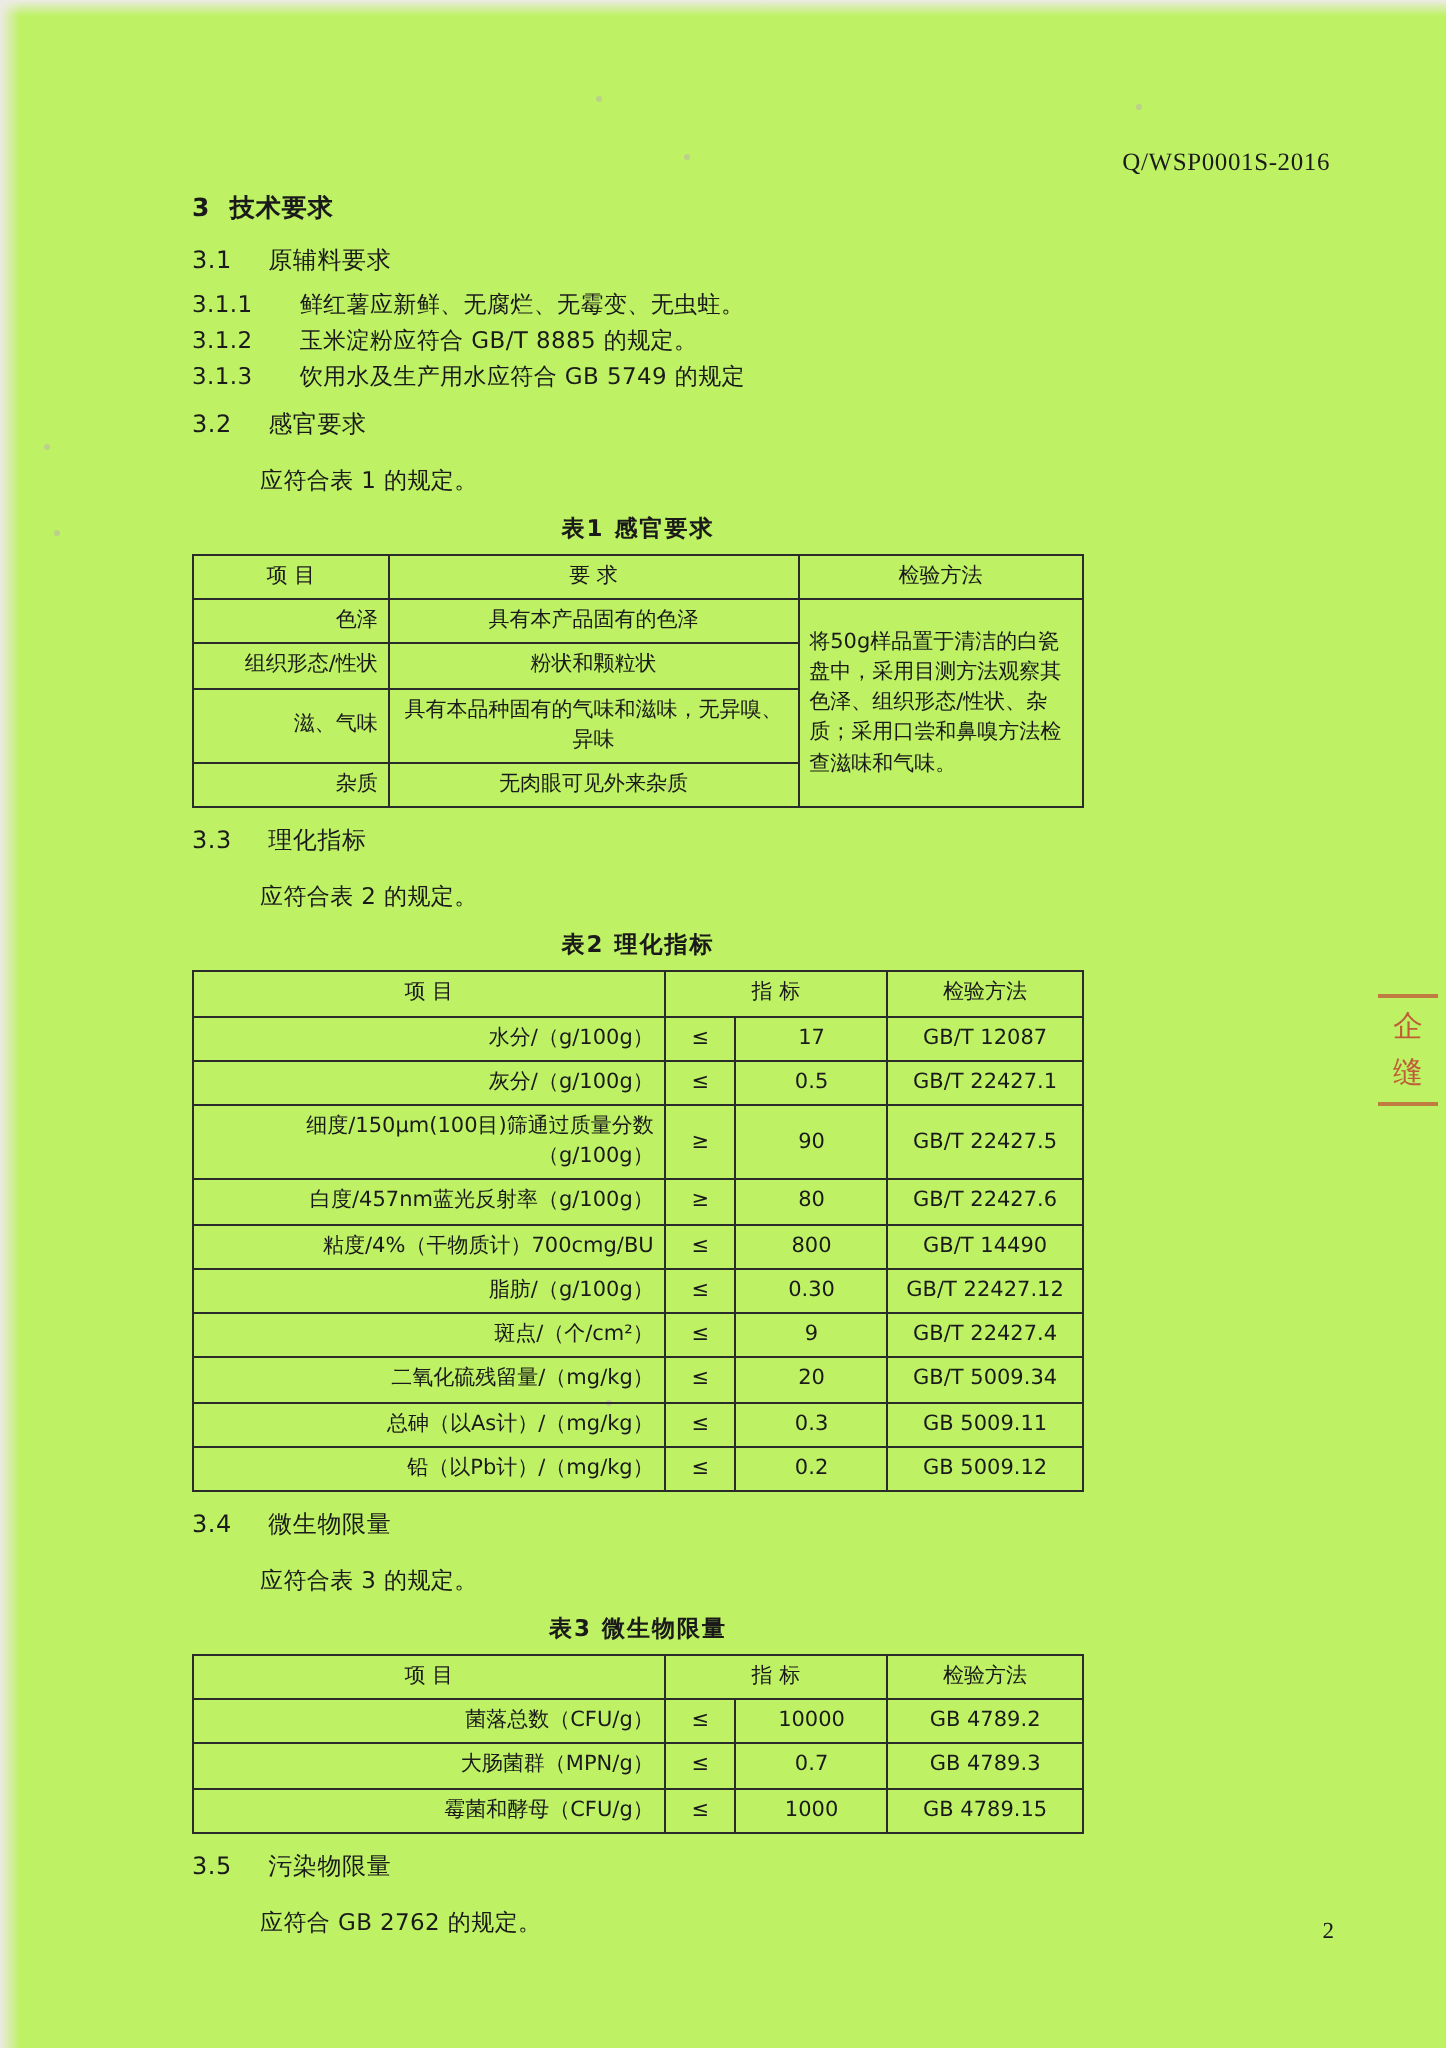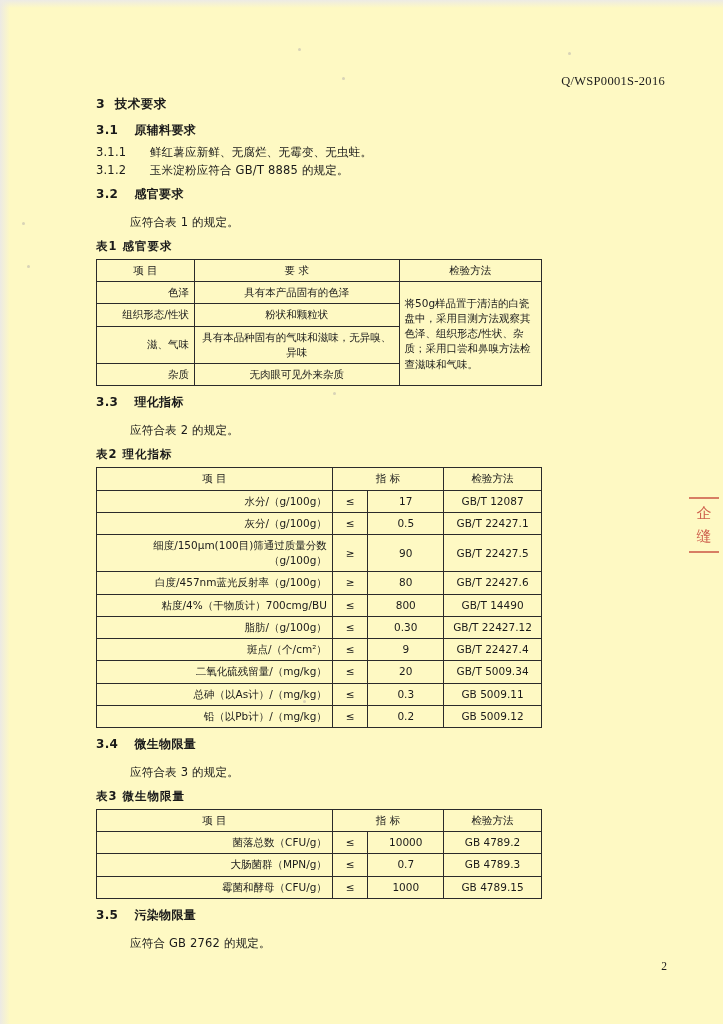--- a/index.html
+++ b/index.html
@@ -11,21 +11,21 @@
     width: 723px;
     height: 1024px;
     position: relative;
     font-family: "Liberation Serif", "DejaVu Serif", serif;
     color: #1a1a1a;
     overflow: hidden;
   }
   .page {
     position: absolute;
     inset: 0;
-    background: #fef9c3;
+    background: #bef264;
   }
   
   .scan-edge-left {
     position: absolute;
     left: 0; top: 0; bottom: 0; width: 10px;
     background: linear-gradient(to right, #eceae4, rgba(255,255,255,0));
     pointer-events: none;
   }
   .scan-edge-top {
     position: absolute;
@@ -52,40 +52,40 @@
     font-family: "DejaVu Sans", sans-serif;
     font-size: 12.5px;
     font-weight: bold;
     margin: 0 0 9px 0;
     letter-spacing: .5px;
   }
   .h-sec .num { display: inline-block; min-width: 14px; }
   .h-sub {
     font-family: "DejaVu Sans", sans-serif;
     font-size: 12px;
-    font-weight: bold;
+    font-weight: normal;
     margin: 8px 0 6px 0;
     letter-spacing: .3px;
   }
   .h-sub .num { display: inline-block; min-width: 34px; }
   .p-item {
     font-family: "DejaVu Sans", sans-serif;
     font-size: 11.5px;
     margin: 3px 0;
     letter-spacing: .2px;
   }
   .p-item .num { display: inline-block; min-width: 50px; }
   .p-indent {
     font-family: "DejaVu Sans", sans-serif;
     font-size: 11.5px;
     margin: 12px 0 8px 34px;
     letter-spacing: .2px;
   }
   .tbl-caption {
-    text-align: left;
+    text-align: center;
     font-family: "DejaVu Sans", sans-serif;
     font-size: 11.5px;
     font-weight: bold;
     margin: 9px 0 5px 0;
     letter-spacing: 1px;
   }
   table.doc {
     border-collapse: collapse;
     width: 100%;
     table-layout: fixed;
@@ -188,20 +188,24 @@
     </div>
 
     <div class="p-item">
       <span class="num">3.1.1</span>
       <span>鲜红薯应新鲜、无腐烂、无霉变、无虫蛀。</span>
     </div>
     <div class="p-item">
       <span class="num">3.1.2</span>
       <span>玉米淀粉应符合 GB/T 8885 的规定。</span>
     </div>
+    <div class="p-item">
+      <span class="num">3.1.3</span>
+      <span>饮用水及生产用水应符合 GB 5749 的规定</span>
+    </div>
 
     <div class="h-sub">
       <span class="num">3.2</span>
       <span>感官要求</span>
     </div>
     <div class="p-indent">应符合表 1 的规定。</div>
 
     <div class="tbl-caption">表1  感官要求</div>
     <table class="doc t1">
       <colgroup>

